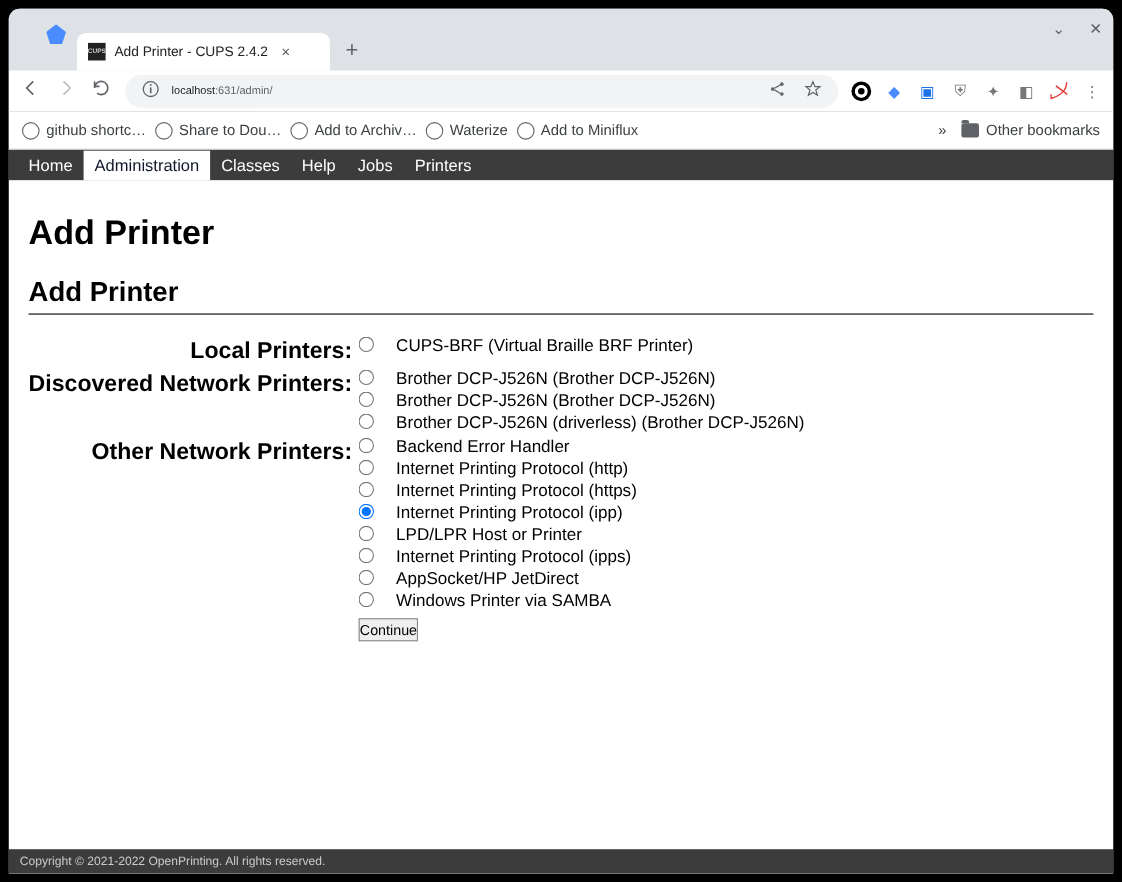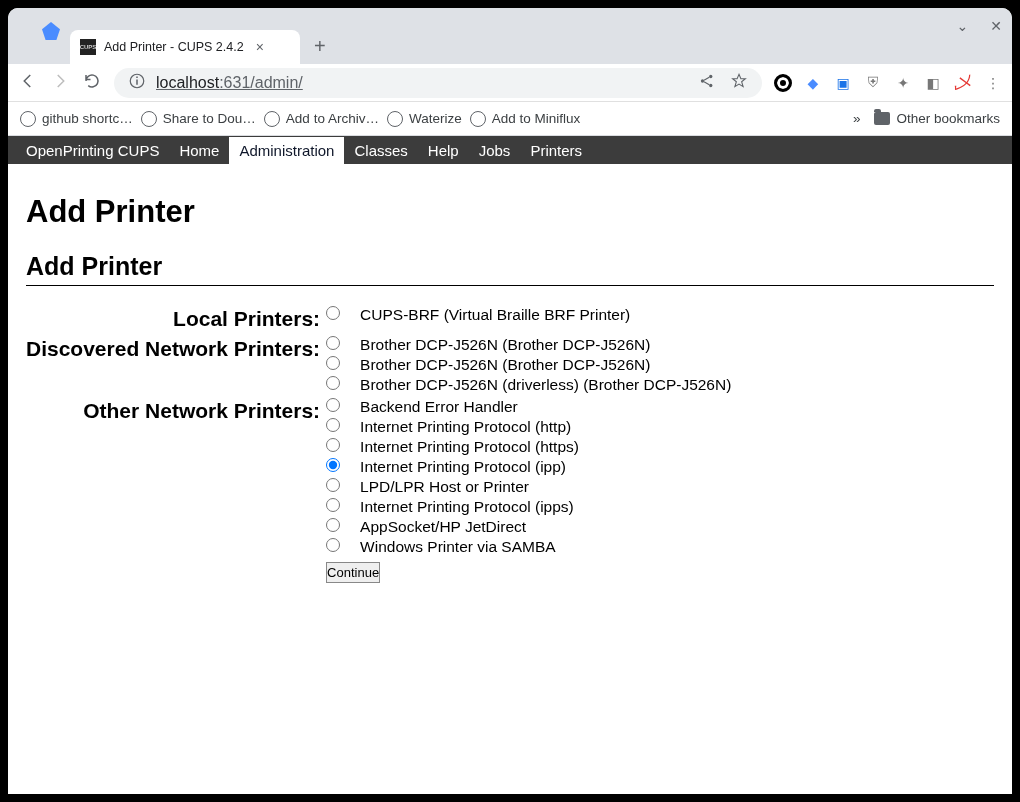--- a/index.html
+++ b/index.html
@@ -10,21 +10,21 @@
 .taskbar-icon { width: 18px; height: 18px; margin: 0 10px 10px 10px; background: #4a8cff; clip-path: polygon(50% 0,100% 40%,80% 100%,20% 100%,0 40%); align-self: center; }
 .tab { background: #fff; border-radius: 8px 8px 0 0; display: flex; align-items: center; padding: 0 10px; height: 34px; gap: 8px; min-width: 230px; position: relative; }
 .favicon { width: 16px; height: 16px; background: #222; color: #ccc; font-size: 6px; font-weight: bold; display:flex;align-items:center;justify-content:center;}
 .tab-title { font-size: 12.5px; color: #202124; white-space: nowrap; }
 .tab-close { color:#5f6368; font-size:14px; cursor:pointer; padding:0 4px;}
 .newtab { color:#5f6368; font-size:20px; padding: 0 12px 6px 14px; cursor:pointer;}
 .win-controls { position: absolute; right: 10px; top: 10px; display:flex; gap:22px; color:#5f6368; font-size:14px;}
 .addr-row { height: 38px; background:#fff; display:flex; align-items:center; padding:0 10px; gap:12px; border-bottom:1px solid #e0e0e0;}
 .nav-icn { color:#5f6368; width:20px; text-align:center; cursor:pointer;}
 .nav-icn.disabled { color:#bdbdbd; cursor:default;}
-.addr-bar { flex:1; background:#f1f3f4; border-radius:16px; height:30px; display:flex; align-items:center; padding:0 14px; gap:10px; font-size:16px; color:#5f6368;text-decoration:underline;}
+.addr-bar { flex:1; background:#f1f3f4; border-radius:16px; height:30px; display:flex; align-items:center; padding:0 14px; gap:10px; font-size:10px; color:#5f6368;}
 .addr-bar .host { color:#202124; }
 .addr-bar .port { color:#5f6368; }
 .addr-bar .path { color:#5f6368; }
 .addr-actions { margin-left:auto; display:flex; gap:14px; color:#5f6368;}
 .ext-icons { display:flex; gap:12px; align-items:center;}
 .ext-icons span { width:18px; height:18px; display:flex; align-items:center; justify-content:center; font-size:14px;}
 .circ-blk { width:16px;height:16px;border-radius:50%;background:#000;border:3px solid #000; box-shadow: inset 0 0 0 3px #fff;}
 .gy { color:#777; }
 .bookmarks { height:34px; background:#fff; display:flex; align-items:center; padding:0 12px; gap:8px; border-bottom:1px solid #dadce0; font-size:13.5px; color:#3c4043;}
 .bm { display:flex; align-items:center; gap:6px; cursor:pointer; white-space:nowrap;}
@@ -154,21 +154,20 @@
       <span class="bm">
           <span class="folder"></span>
           <span>Other bookmarks</span>
         </span>
     </span>
   </div>
 
   <div class="content-wrap">
 
     <div class="cups-nav">
-      <a>OpenPrinting CUPS</a>
       <a>Home</a>
       <a class="active">Administration</a>
       <a>Classes</a>
       <a>Help</a>
       <a>Jobs</a>
       <a>Printers</a>
     </div>
 
     <div class="page-body">
       <div class="h1">Add Printer</div>
@@ -244,14 +243,15 @@
 
         <div class="btn-row">
           <div class="btn-cell"></div>
           <div class="btn-cell">
             <button class="continue-btn">Continue</button>
           </div>
         </div>
       </div>
     </div>
 
+    <div class="footer">Copyright © 2021-2022 OpenPrinting. All rights reserved.</div>
   </div>
 </div>
 
 </body></html>

